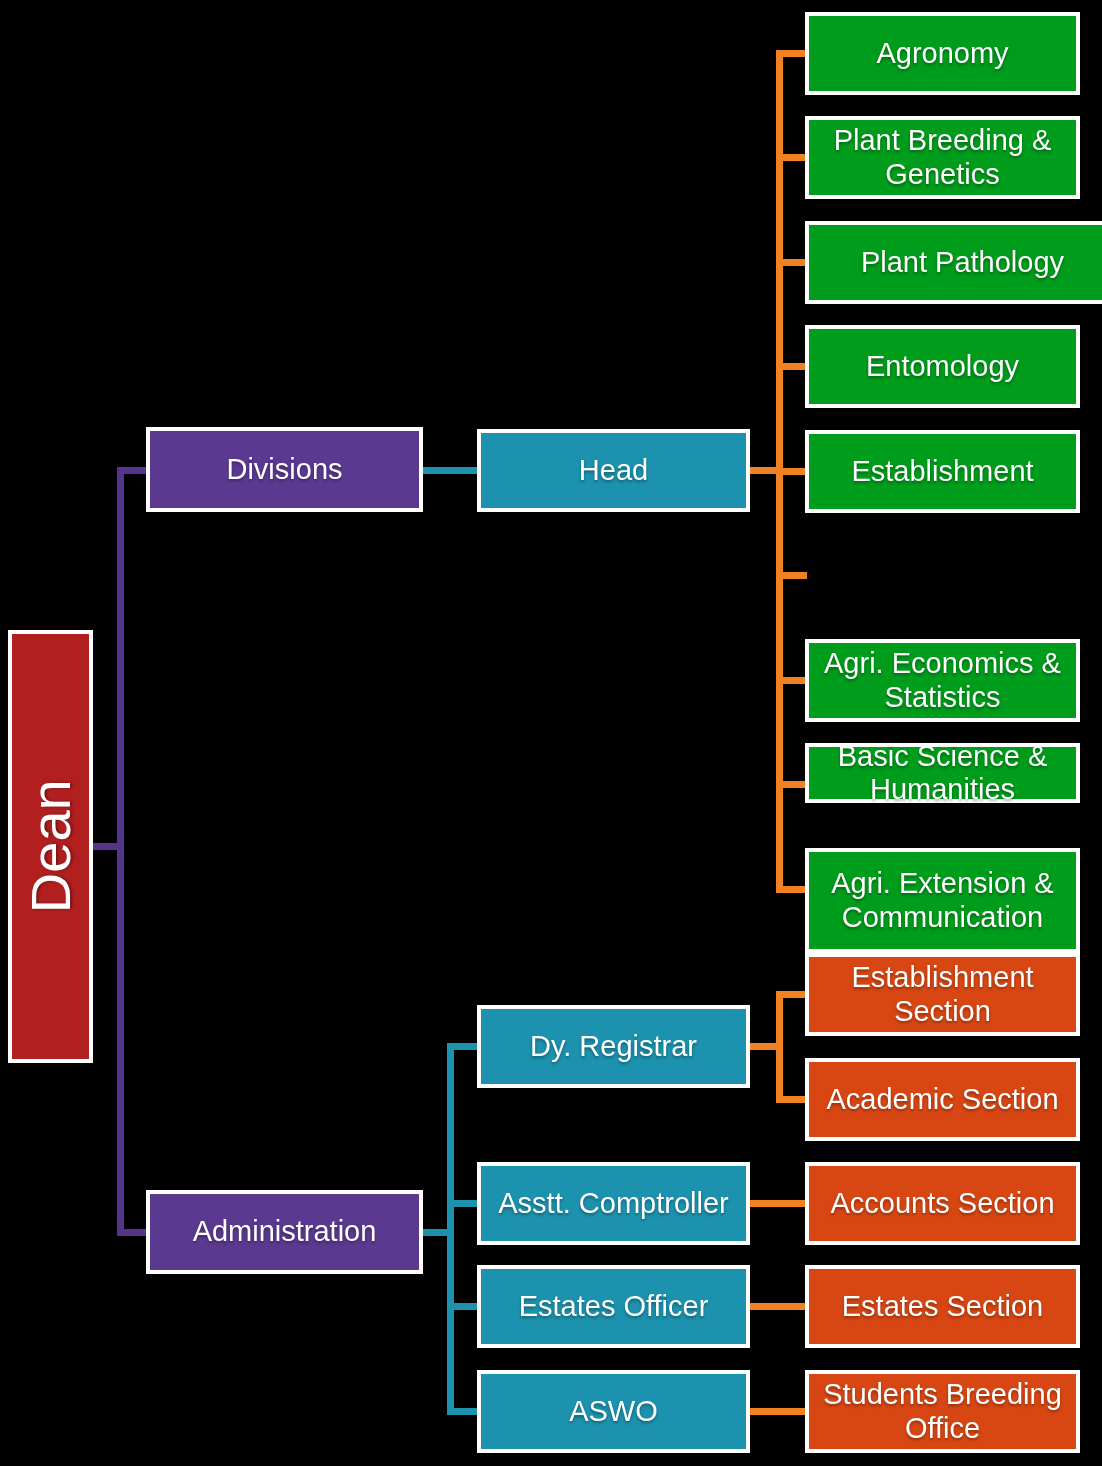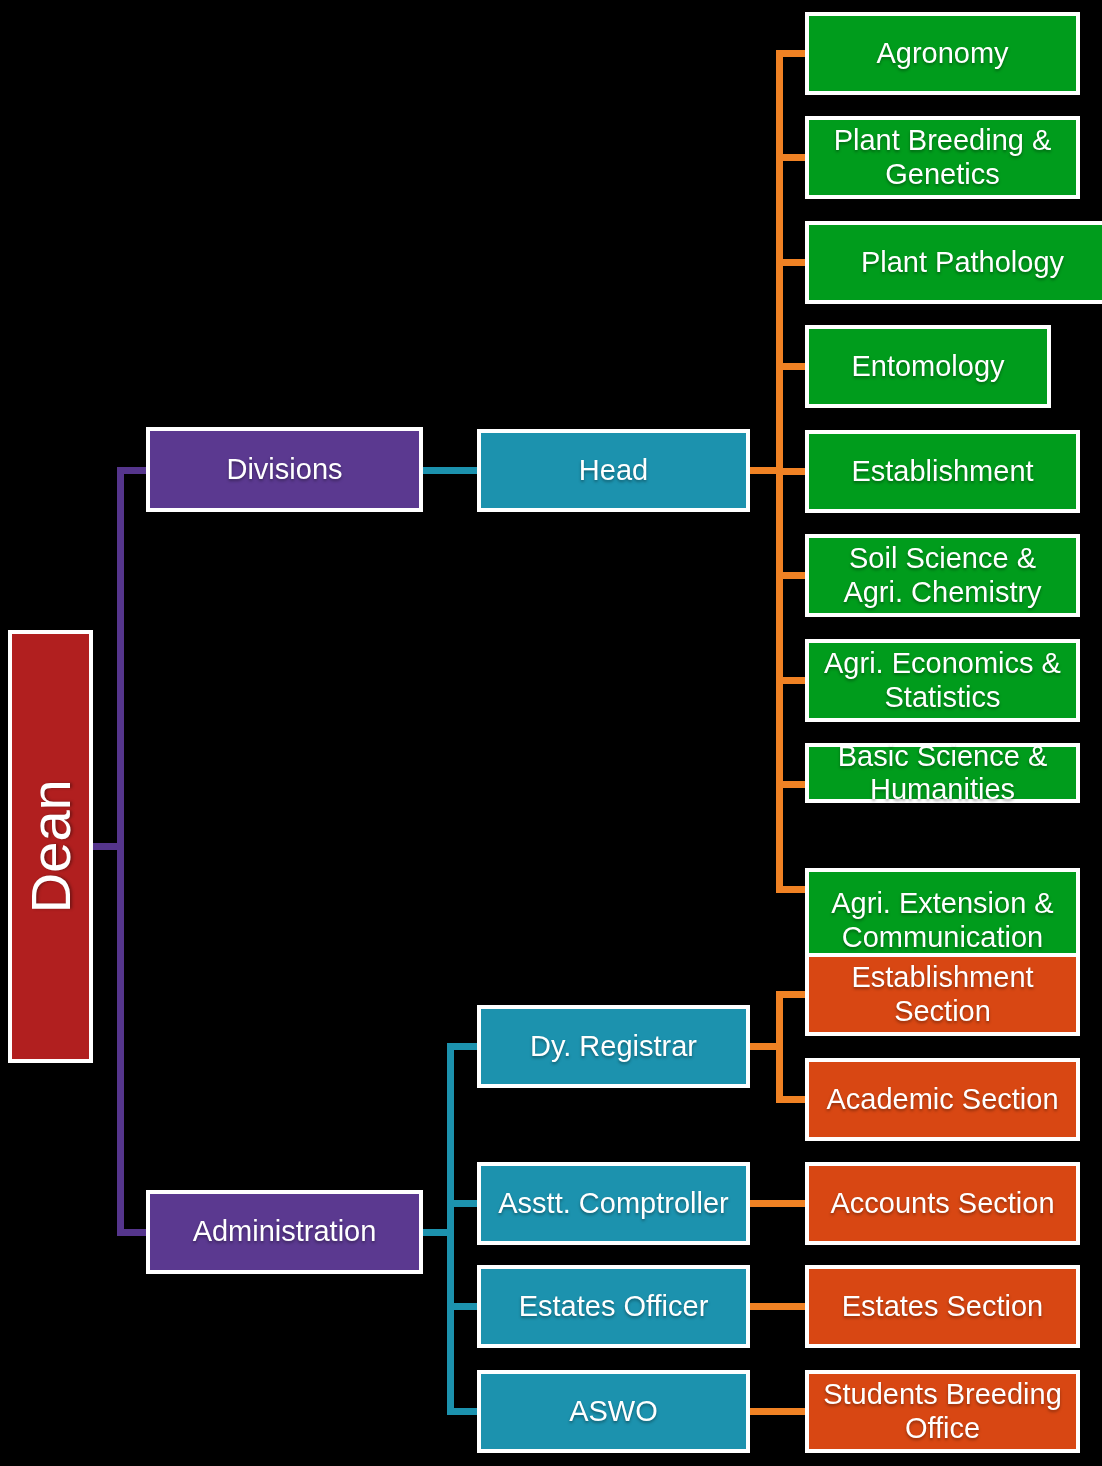--- a/index.html
+++ b/index.html
@@ -75,36 +75,33 @@
 
   <div class="node greenBox" style="left:805px;top:12px;width:275px;height:83px">
     <span>Agronomy</span>
   </div>
   <div class="node greenBox" style="left:805px;top:116px;width:275px;height:83px">
     <span>Plant Breeding &amp; Genetics</span>
   </div>
   <div class="node greenBox" style="left:805px;top:221px;width:315px;height:83px">
     <span>Plant Pathology</span>
   </div>
-  <div class="node greenBox" style="left:805px;top:325px;width:246px;height:83px">
+  <div class="node greenBox" style="left:805px;top:325px;width:275px;height:83px">
     <span>Entomology</span>
   </div>
   <div class="node greenBox" style="left:805px;top:430px;width:275px;height:83px">
     <span>Establishment</span>
-  </div>
-  <div class="node greenBox" style="left:805px;top:534px;width:275px;height:83px">
-    <span>Soil Science &amp; Agri. Chemistry</span>
   </div>
   <div class="node greenBox" style="left:805px;top:639px;width:275px;height:83px">
     <span>Agri. Economics &amp; Statistics</span>
   </div>
   <div class="node greenBox" style="left:805px;top:743px;width:275px;height:60px">
     <span>Basic Science &amp; Humanities</span>
   </div>
-  <div class="node greenBox" style="left:805px;top:868px;width:275px;height:105px">
+  <div class="node greenBox" style="left:805px;top:848px;width:275px;height:105px">
     <span>Agri. Extension &amp; Communication</span>
   </div>
 
   <div class="node purpleBox" style="left:146px;top:1190px;width:277px;height:84px">
     <span>Administration</span>
   </div>
 
   <div class="node tealBox" style="left:477px;top:1005px;width:273px;height:83px">
     <span>Dy. Registrar</span>
   </div>

